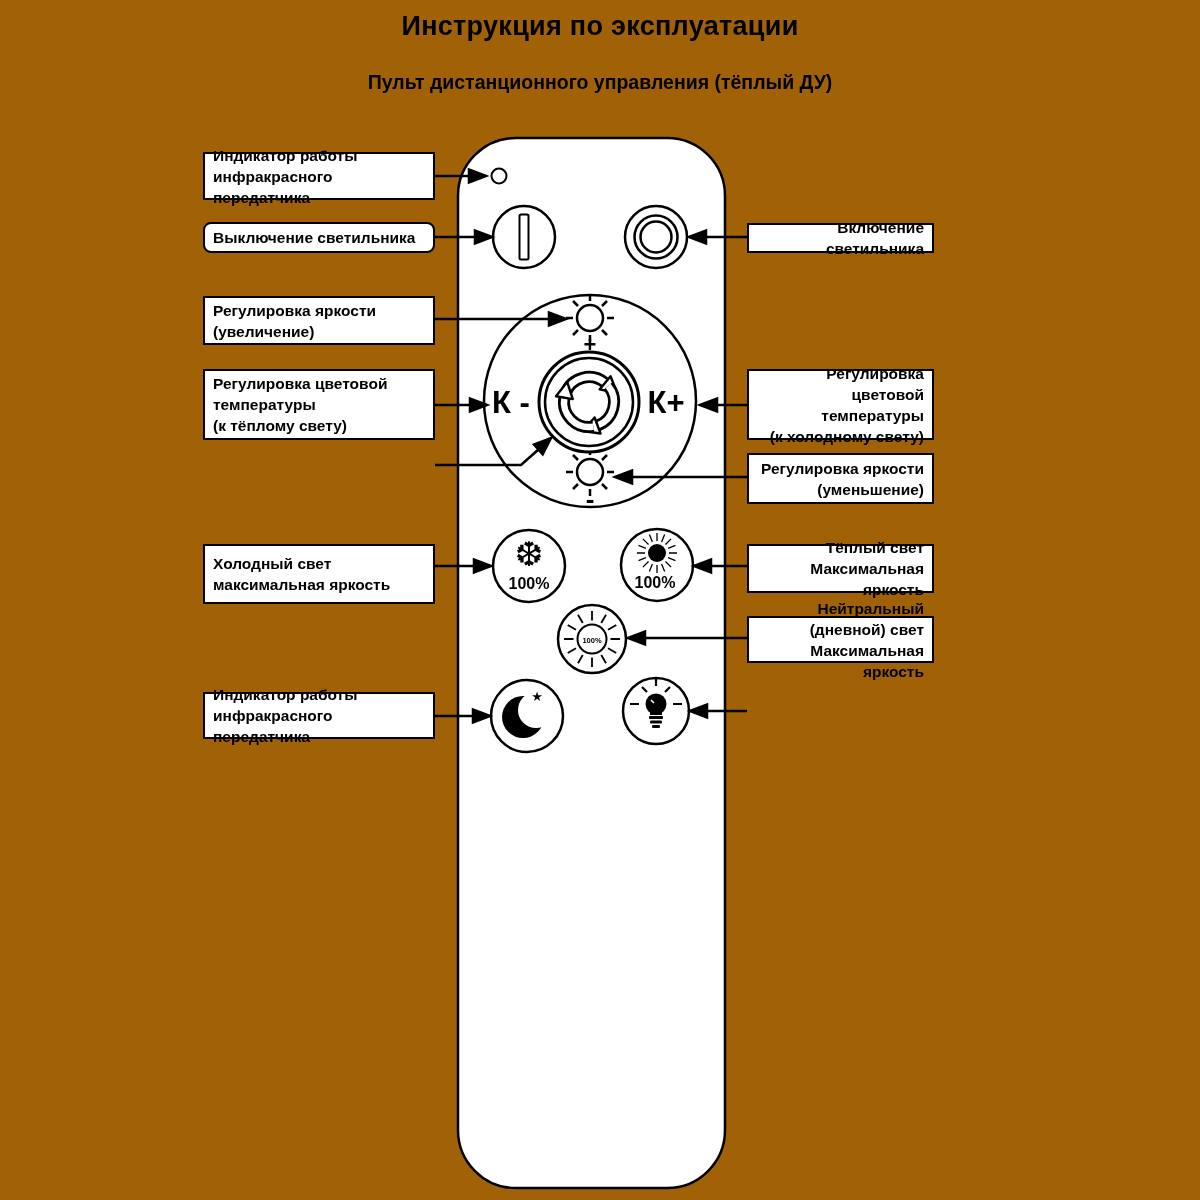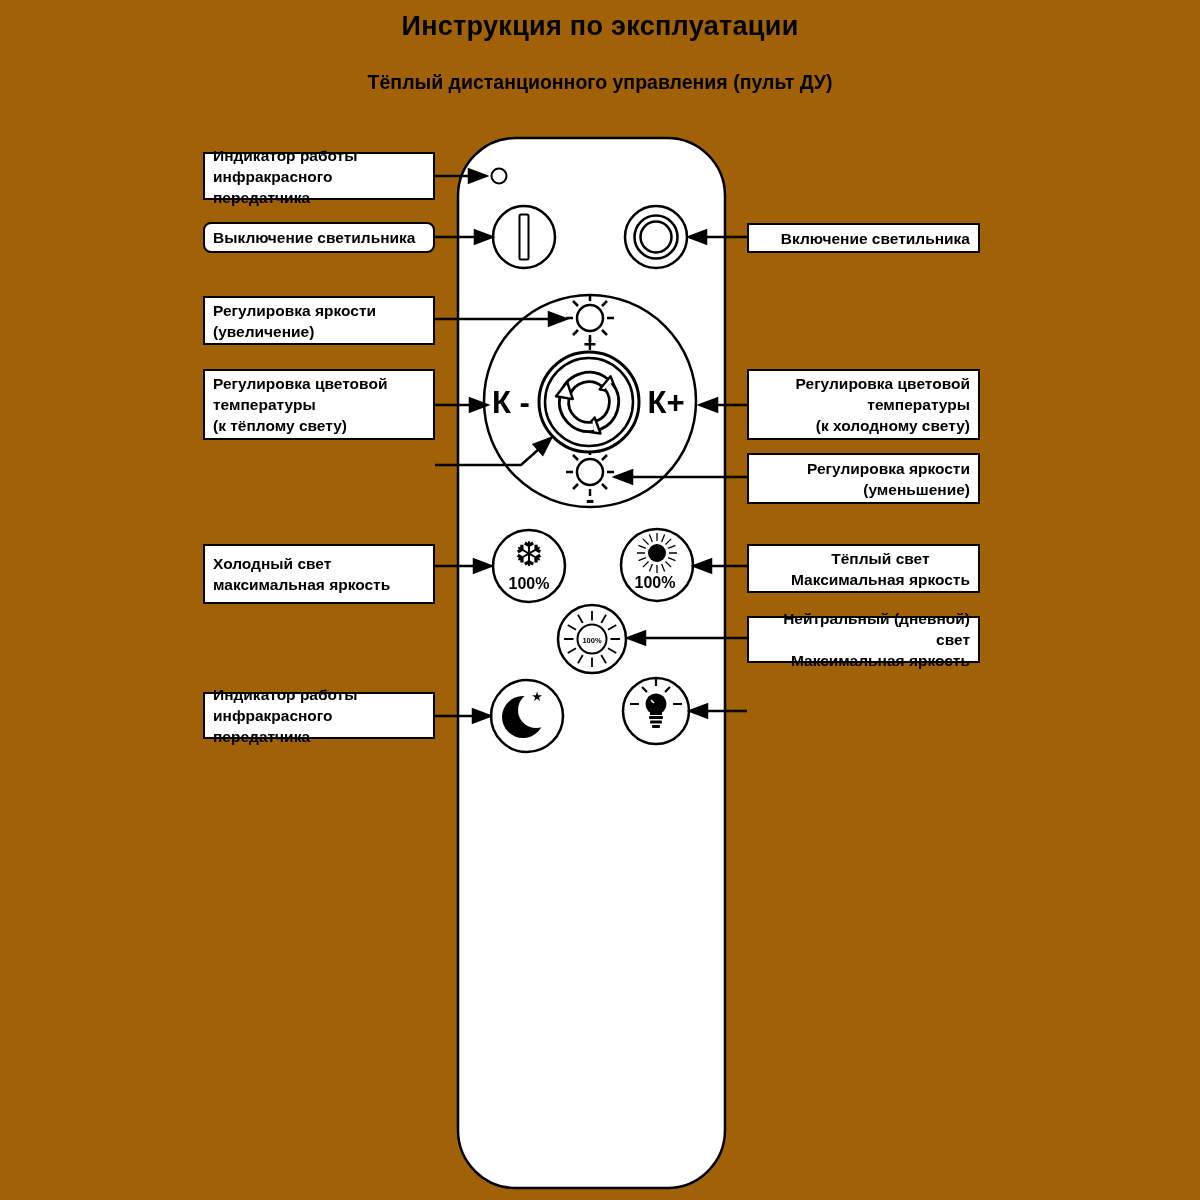--- a/index.html
+++ b/index.html
@@ -7,52 +7,52 @@
         font-family:"Liberation Sans",sans-serif;overflow:hidden;}
   .title{position:absolute;top:11px;left:0;width:1200px;text-align:center;
          font-size:27px;font-weight:bold;letter-spacing:.3px;}
   .subtitle{position:absolute;top:71px;left:0;width:1200px;text-align:center;
             font-size:19.5px;font-weight:bold;}
   .label-box{position:absolute;border:2px solid #000;background:#fff;
              font-size:15.5px;line-height:21px;font-weight:bold;
              display:flex;align-items:center;padding:8px 8px;box-sizing:border-box;
              white-space:pre-line;}
   .label-left{left:203px;width:232px;justify-content:flex-start;text-align:left;}
-  .label-right{left:747px;width:233px;justify-content:flex-end;text-align:right;}
+  .label-right{left:747px;width:187px;justify-content:flex-end;text-align:right;}
   svg{position:absolute;top:0;left:0;}
   svg text{font-family:"Liberation Sans",sans-serif;fill:#000;}
 </style>
 </head>
 <body>
 
 <div id="page">
 
   <div class="title">Инструкция по эксплуатации</div>
-  <div class="subtitle">Тёплый дистанционного управления (пульт ДУ)</div>
+  <div class="subtitle">Пульт дистанционного управления (тёплый ДУ)</div>
 
   <div class="label-box label-left" style="top:152px;height:48px;">Индикатор работы
 инфракрасного передатчика</div>
   <div class="label-box label-left" style="top:222px;height:31px;border-radius:8px;">Выключение светильника</div>
   <div class="label-box label-left" style="top:296px;height:49px;">Регулировка яркости
 (увеличение)</div>
   <div class="label-box label-left" style="top:369px;height:71px;">Регулировка цветовой
 температуры
 (к тёплому свету)</div>
   <div class="label-box label-left" style="top:544px;height:60px;">Холодный свет
 максимальная яркость</div>
   <div class="label-box label-left" style="top:692px;height:47px;">Индикатор работы
 инфракрасного передатчика</div>
 
   <div class="label-box label-right" style="top:223px;height:30px;">Включение светильника</div>
   <div class="label-box label-right" style="top:369px;height:71px;">Регулировка цветовой
 температуры
 (к холодному свету)</div>
   <div class="label-box label-right" style="top:453px;height:51px;">Регулировка яркости
 (уменьшение)</div>
-  <div class="label-box label-right" style="top:544px;height:49px;text-align:center;">Тёплый свет
+  <div class="label-box label-right" style="top:544px;height:49px;">Тёплый свет
 Максимальная яркость</div>
   <div class="label-box label-right" style="top:616px;height:47px;">Нейтральный (дневной) свет
 Максимальная яркость</div>
 
   <svg width="1200" height="1200" viewBox="0 0 1200 1200">
     <defs>
       <g id="cyc-arrow">
         <path d="M -23.49 -8.55 A 25 25 0 0 1 16.07 -19.15" fill="none" stroke="#000" stroke-width="12"></path>
         <path d="M -23.49 -8.55 A 25 25 0 0 1 16.07 -19.15" fill="none" stroke="#fff" stroke-width="6.5"></path>
         <polygon points="28.3,-8.9 21.5,-25.7 10.6,-12.6" fill="#fff" stroke="#000" stroke-width="2.4" stroke-linejoin="round"></polygon>

